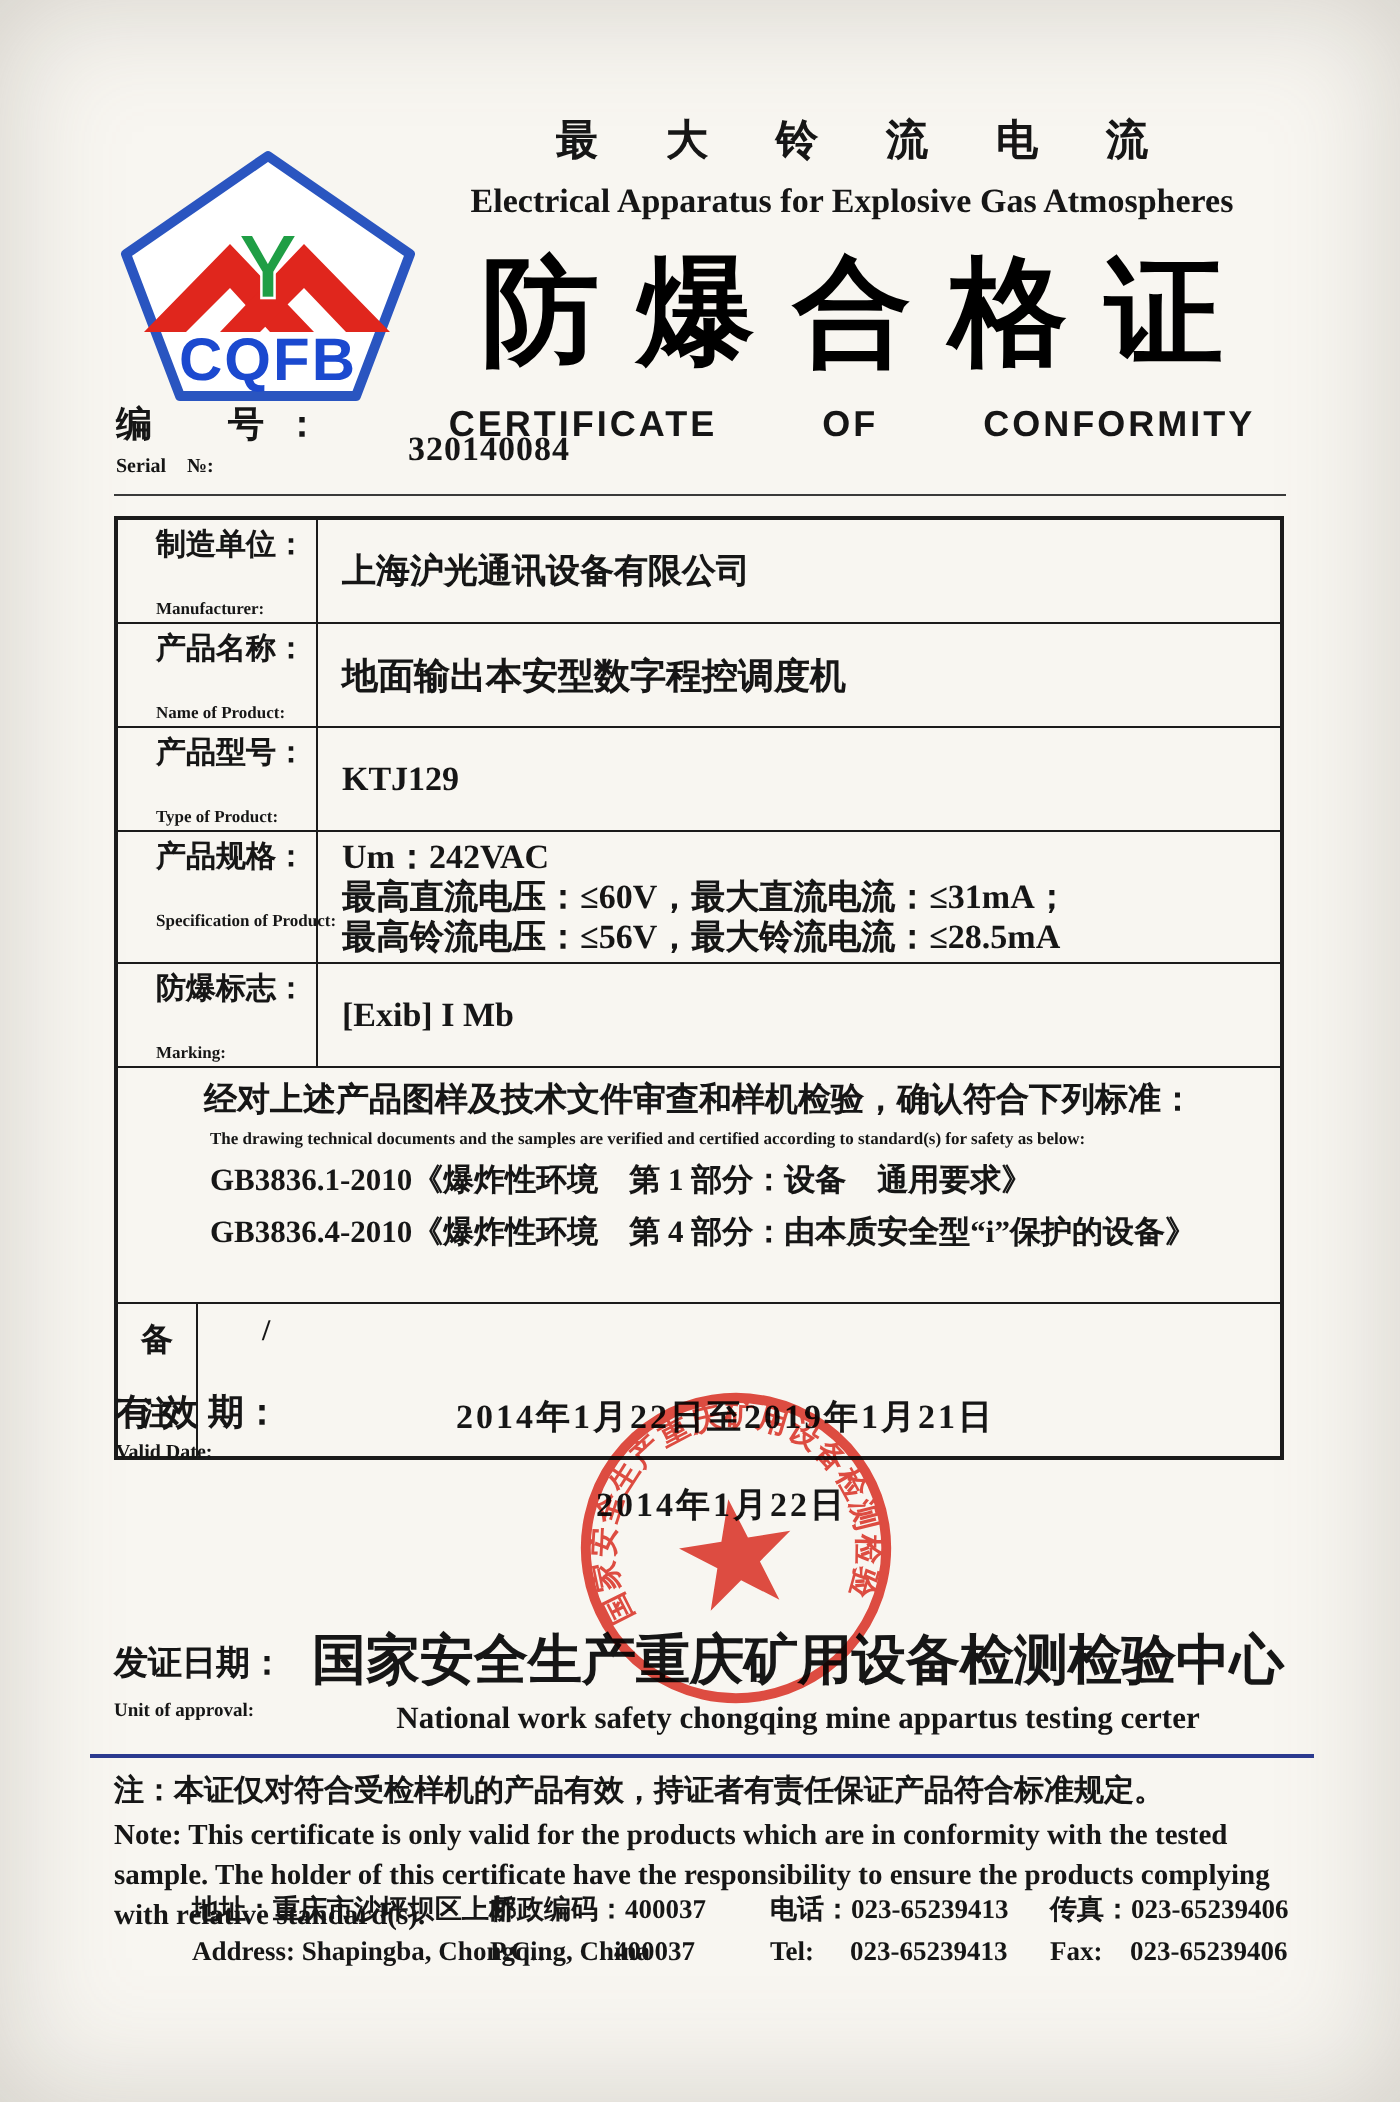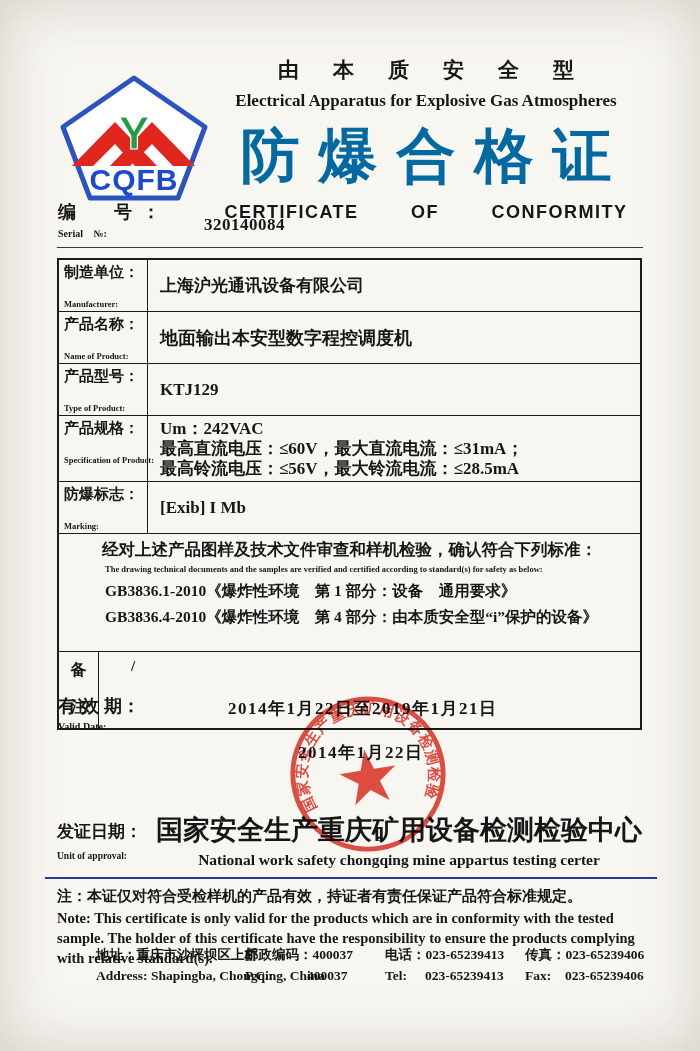--- a/index.html
+++ b/index.html
@@ -14,35 +14,35 @@
     background:#f8f6f1;
     box-shadow: inset 0 0 60px rgba(125,118,105,0.30);
     overflow:hidden;
   }
 
   
   .logo { position:absolute; left:58px; top:74px; width:152px; height:128px; }
   .titles { position:absolute; left:212px; top:56px; width:428px; text-align:center; }
   .t-cn { font-size:21px; font-weight:bold; letter-spacing:34px; text-indent:34px; white-space:nowrap; }
   .t-en { font-family:"Liberation Serif", serif; font-size:17px; font-weight:bold; margin-top:7px; white-space:nowrap; }
-  .t-red { color:#0369a1; font-size:59px; font-weight:bold; letter-spacing:19px; text-indent:19px; margin-top:6px; white-space:nowrap; }
+  .t-red { color:#000000; font-size:59px; font-weight:bold; letter-spacing:19px; text-indent:19px; margin-top:6px; white-space:nowrap; }
   .t-cert { font-size:18px; font-weight:bold; letter-spacing:1.5px; word-spacing:46px; margin-top:5px; white-space:nowrap; }
 
   
   .serial { position:absolute; left:58px; top:200px; display:flex; }
   .serial-cn { font-size:18px; font-weight:bold; letter-spacing:10px; }
   .serial-en { font-family:"Liberation Serif", serif; font-size:10px; font-weight:bold; word-spacing:8px; margin-top:4px; }
   .serial-val { font-family:"Liberation Serif", serif; font-size:17px; font-weight:bold; margin-left:34px; margin-top:15px; letter-spacing:0.5px; }
   .topline { position:absolute; left:57px; top:247px; width:586px; height:1px; background:#3a3a3a; }
 
   
   .tbl { position:absolute; left:57px; top:258px; width:585px; border:2px solid #1b1b1b; background:transparent; }
   .trow { display:flex; border-bottom:1px solid #1b1b1b; }
   .trow:last-child { border-bottom:none; }
-  .tlabel { width:89px; border-right:1px solid #1b1b1b; padding:3px 3px 2px 5px; flex:none; }
+  .tlabel { width:100px; border-right:1px solid #1b1b1b; padding:3px 3px 2px 19px; flex:none; }
   .tlabel-cn { font-size:15px; font-weight:bold; }
   .tlabel-en { font-family:"Liberation Serif", serif; font-size:8.5px; font-weight:bold; margin-top:17px; white-space:nowrap; }
   .tvalue { flex:1; display:flex; align-items:center; padding:2px 6px 2px 12px;
             font-family:"Liberation Serif", serif; font-size:17px; }
   .v-bold { font-weight:bold; }
   .v-big { font-weight:bold; font-size:18px; }
   .r1 { min-height:37px; } .r2 { min-height:39px; } .r3 { min-height:39px; }
   .r4 { min-height:64px; } .r5 { min-height:40px; }
   .spec { display:block; padding-top:3px; }
   .spec div { line-height:20px; font-weight:bold; }
@@ -109,21 +109,21 @@
 
   <svg class="logo" viewBox="0 0 152 128">
     <polygon points="76,4 147,53 120,124 32,124 5,53" fill="#ffffff" stroke="#2a55c0" stroke-width="5" stroke-linejoin="round"></polygon>
     <path d="M14,92 L57,48 L99,92 L77,92 L57,70 L35,92 Z" fill="#e0261d"></path>
     <path d="M52,92 L94,48 L137,92 L115,92 L94,70 L72,92 Z" fill="#e0261d"></path>
     <text x="76" y="75" text-anchor="middle" font-size="46" font-weight="bold" font-family="'Liberation Sans',sans-serif" fill="#1f9e45" stroke="#ffffff" stroke-width="1.2">Y</text>
     <text x="76" y="116" text-anchor="middle" font-size="30" font-weight="bold" font-family="'Liberation Sans',sans-serif" fill="#1b49cf" letter-spacing="1">CQFB</text>
   </svg>
 
   <div class="titles">
-    <div class="t-cn">由本质安全型</div>
+    <div class="t-cn">最大铃流电流</div>
     <div class="t-en">Electrical Apparatus for Explosive Gas Atmospheres</div>
     <div class="t-red">防爆合格证</div>
     <div class="t-cert">CERTIFICATE OF CONFORMITY</div>
   </div>
 
   <div class="serial">
     <div>
       <div class="serial-cn">编　号：</div>
       <div class="serial-en">Serial №:</div>
     </div>

